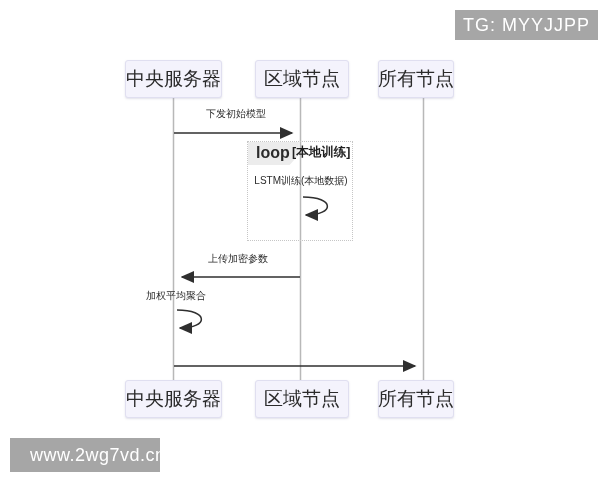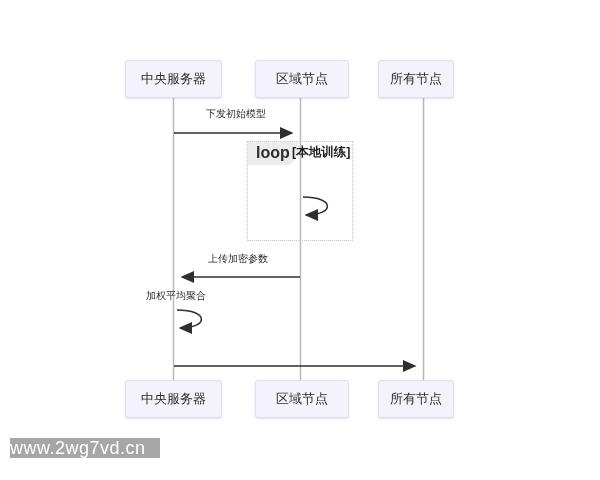--- a/index.html
+++ b/index.html
@@ -22,21 +22,21 @@
     position: absolute;
     height: 38px;
     display: flex;
     align-items: center;
     justify-content: center;
     background: #f4f3fc;
     border: 1px solid #e0dff0;
     border-radius: 3px;
     box-sizing: border-box;
     box-shadow: 0 1px 2px rgba(140,140,170,0.25);
-    font-size: 13px;
+    font-size: 19px;
     font-weight: 500;
     color: #2b2b2b;
     white-space: nowrap;
   }
   .actor.row-top { top: 60px; }
   .actor.row-bottom { top: 380px; }
   .a1 { left: 125px; width: 97px; }
   .a2 { left: 255px; width: 94px; }
   .a3 { left: 378px; width: 76px; }
   .msg-label {
@@ -91,22 +91,22 @@
     width: 143px;
     height: 30px;
     padding-left: 8px;
     font-size: 18px;
     letter-spacing: 1px;
   }
   .wm-bottom {
     left: 10px;
     top: 438px;
     width: 150px;
-    height: 20px;
-    padding-left: 0;
+    height: 34px;
+    padding-left: 20px;
     font-size: 18px;
     letter-spacing: 0.5px;
   }
 </style>
 </head>
 <body>
 
 <div class="stage">
 
   <svg class="lines" width="600" height="480">
@@ -136,29 +136,31 @@
   <div class="actor row-top a3">
     <span>所有节点</span>
   </div>
 
   <div class="msg-label" style="left:236px; top:107px;">下发初始模型</div>
 
   <div class="loop-box">
     <div class="loop-tag">loop</div>
     <div class="loop-title">[本地训练]</div>
   </div>
+  <div class="msg-label" style="left:301px; top:174px;">LSTM训练(本地数据)</div>
 
   <div class="msg-label" style="left:238px; top:252px;">上传加密参数</div>
   <div class="msg-label" style="left:176px; top:289px;">加权平均聚合</div>
 
   <div class="actor row-bottom a1">
     <span>中央服务器</span>
   </div>
   <div class="actor row-bottom a2">
     <span>区域节点</span>
   </div>
   <div class="actor row-bottom a3">
     <span>所有节点</span>
   </div>
 
+  <div class="wm wm-top">TG: MYYJJPP</div>
   <div class="wm wm-bottom">www.2wg7vd.cn</div>
 
 </div>
 
 </body></html>

